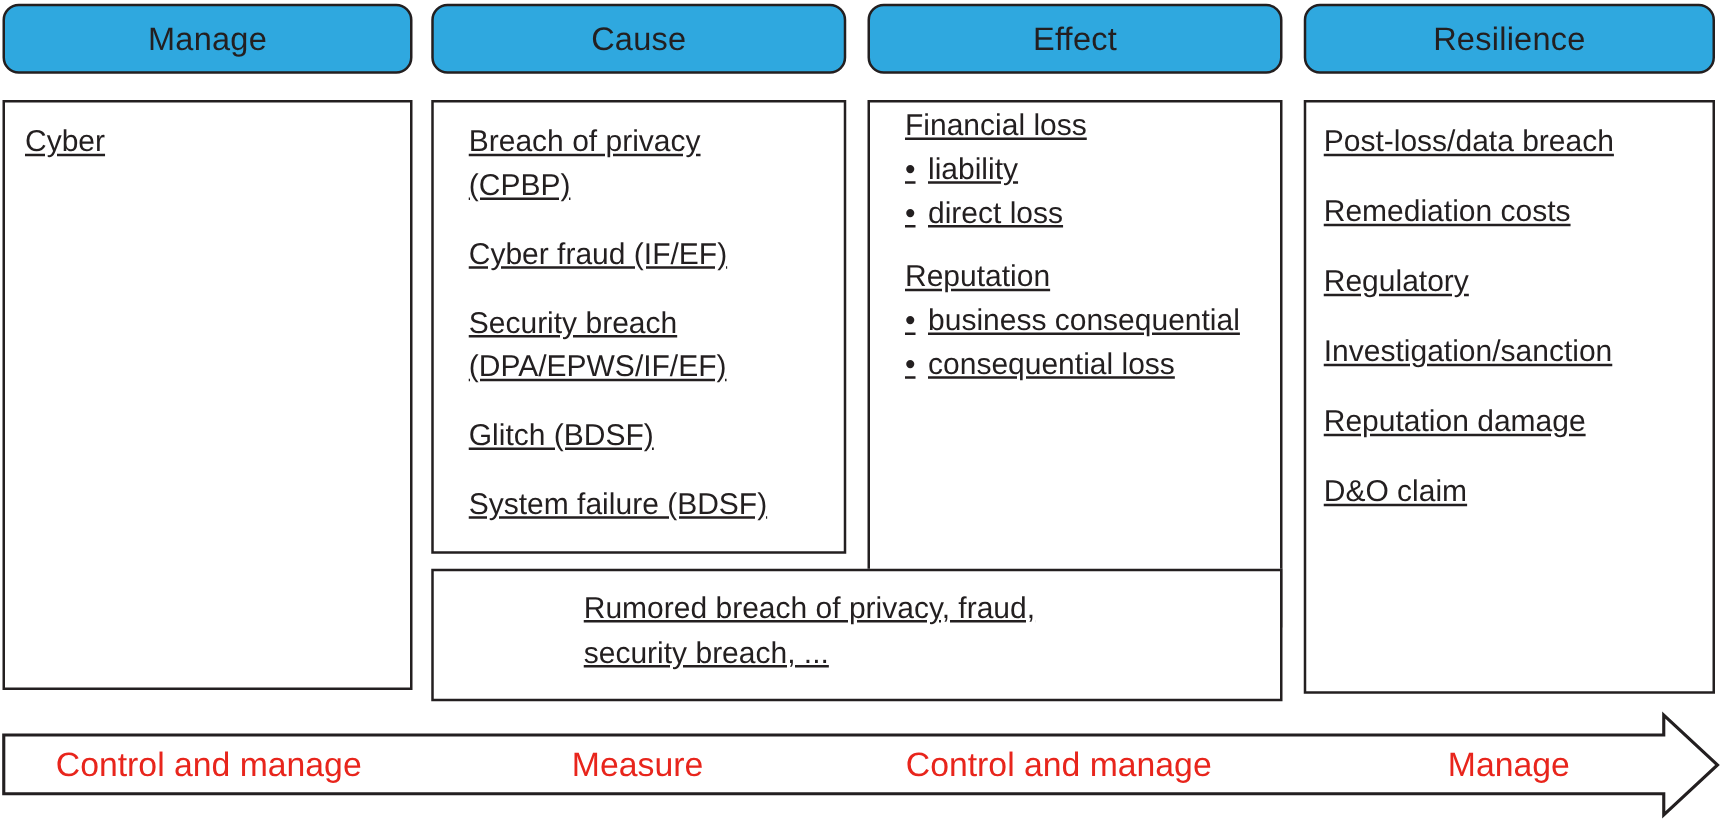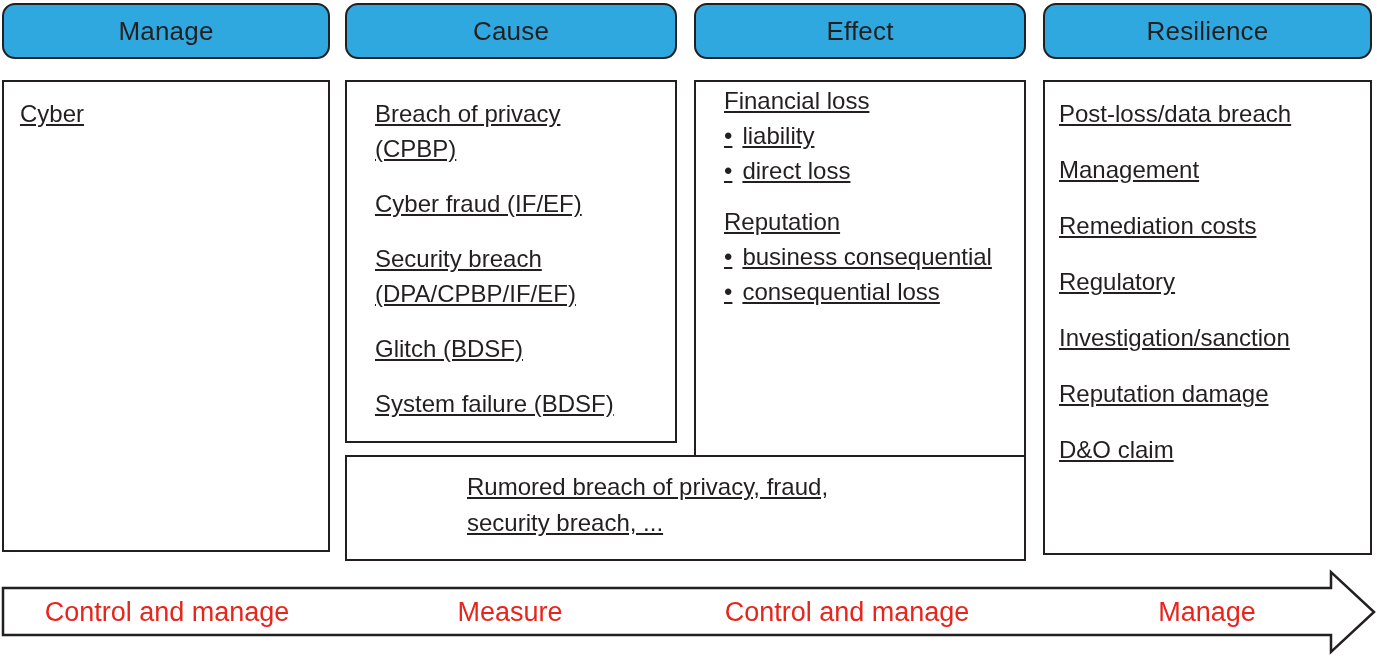--- a/index.html
+++ b/index.html
@@ -90,21 +90,21 @@
 
   <div class="box box-cause col1">
     <div class="item">Cyber</div>
   </div>
 
   <div class="box box-event col2">
     <div class="item">Breach of privacy
 (CPBP)</div>
     <div class="item">Cyber fraud (IF/EF)</div>
     <div class="item">Security breach
-(DPA/CPBP/IF/EF)</div>
+(DPA/EPWS/IF/EF)</div>
     <div class="item">Glitch (BDSF)</div>
     <div class="item">System failure (BDSF)</div>
   </div>
 
   <div class="box box-effect col3">
     <div class="fx-group">
       <div class="line">Financial loss</div>
       <div class="bullet-line">
         <span class="bullet">•</span>
         <span>liability</span>
@@ -122,21 +122,20 @@
       </div>
       <div class="bullet-line">
         <span class="bullet">•</span>
         <span>consequential loss</span>
       </div>
     </div>
   </div>
 
   <div class="box box-consequence col4">
     <div class="citem">Post-loss/data breach</div>
-    <div class="citem">Management</div>
     <div class="citem">Remediation costs</div>
     <div class="citem">Regulatory</div>
     <div class="citem">Investigation/sanction</div>
     <div class="citem">Reputation damage</div>
     <div class="citem">D&amp;O claim</div>
   </div>
 
   <div class="box box-rumored">
     <div class="rumored-text">Rumored breach of privacy, fraud,
 security breach, ...</div>

